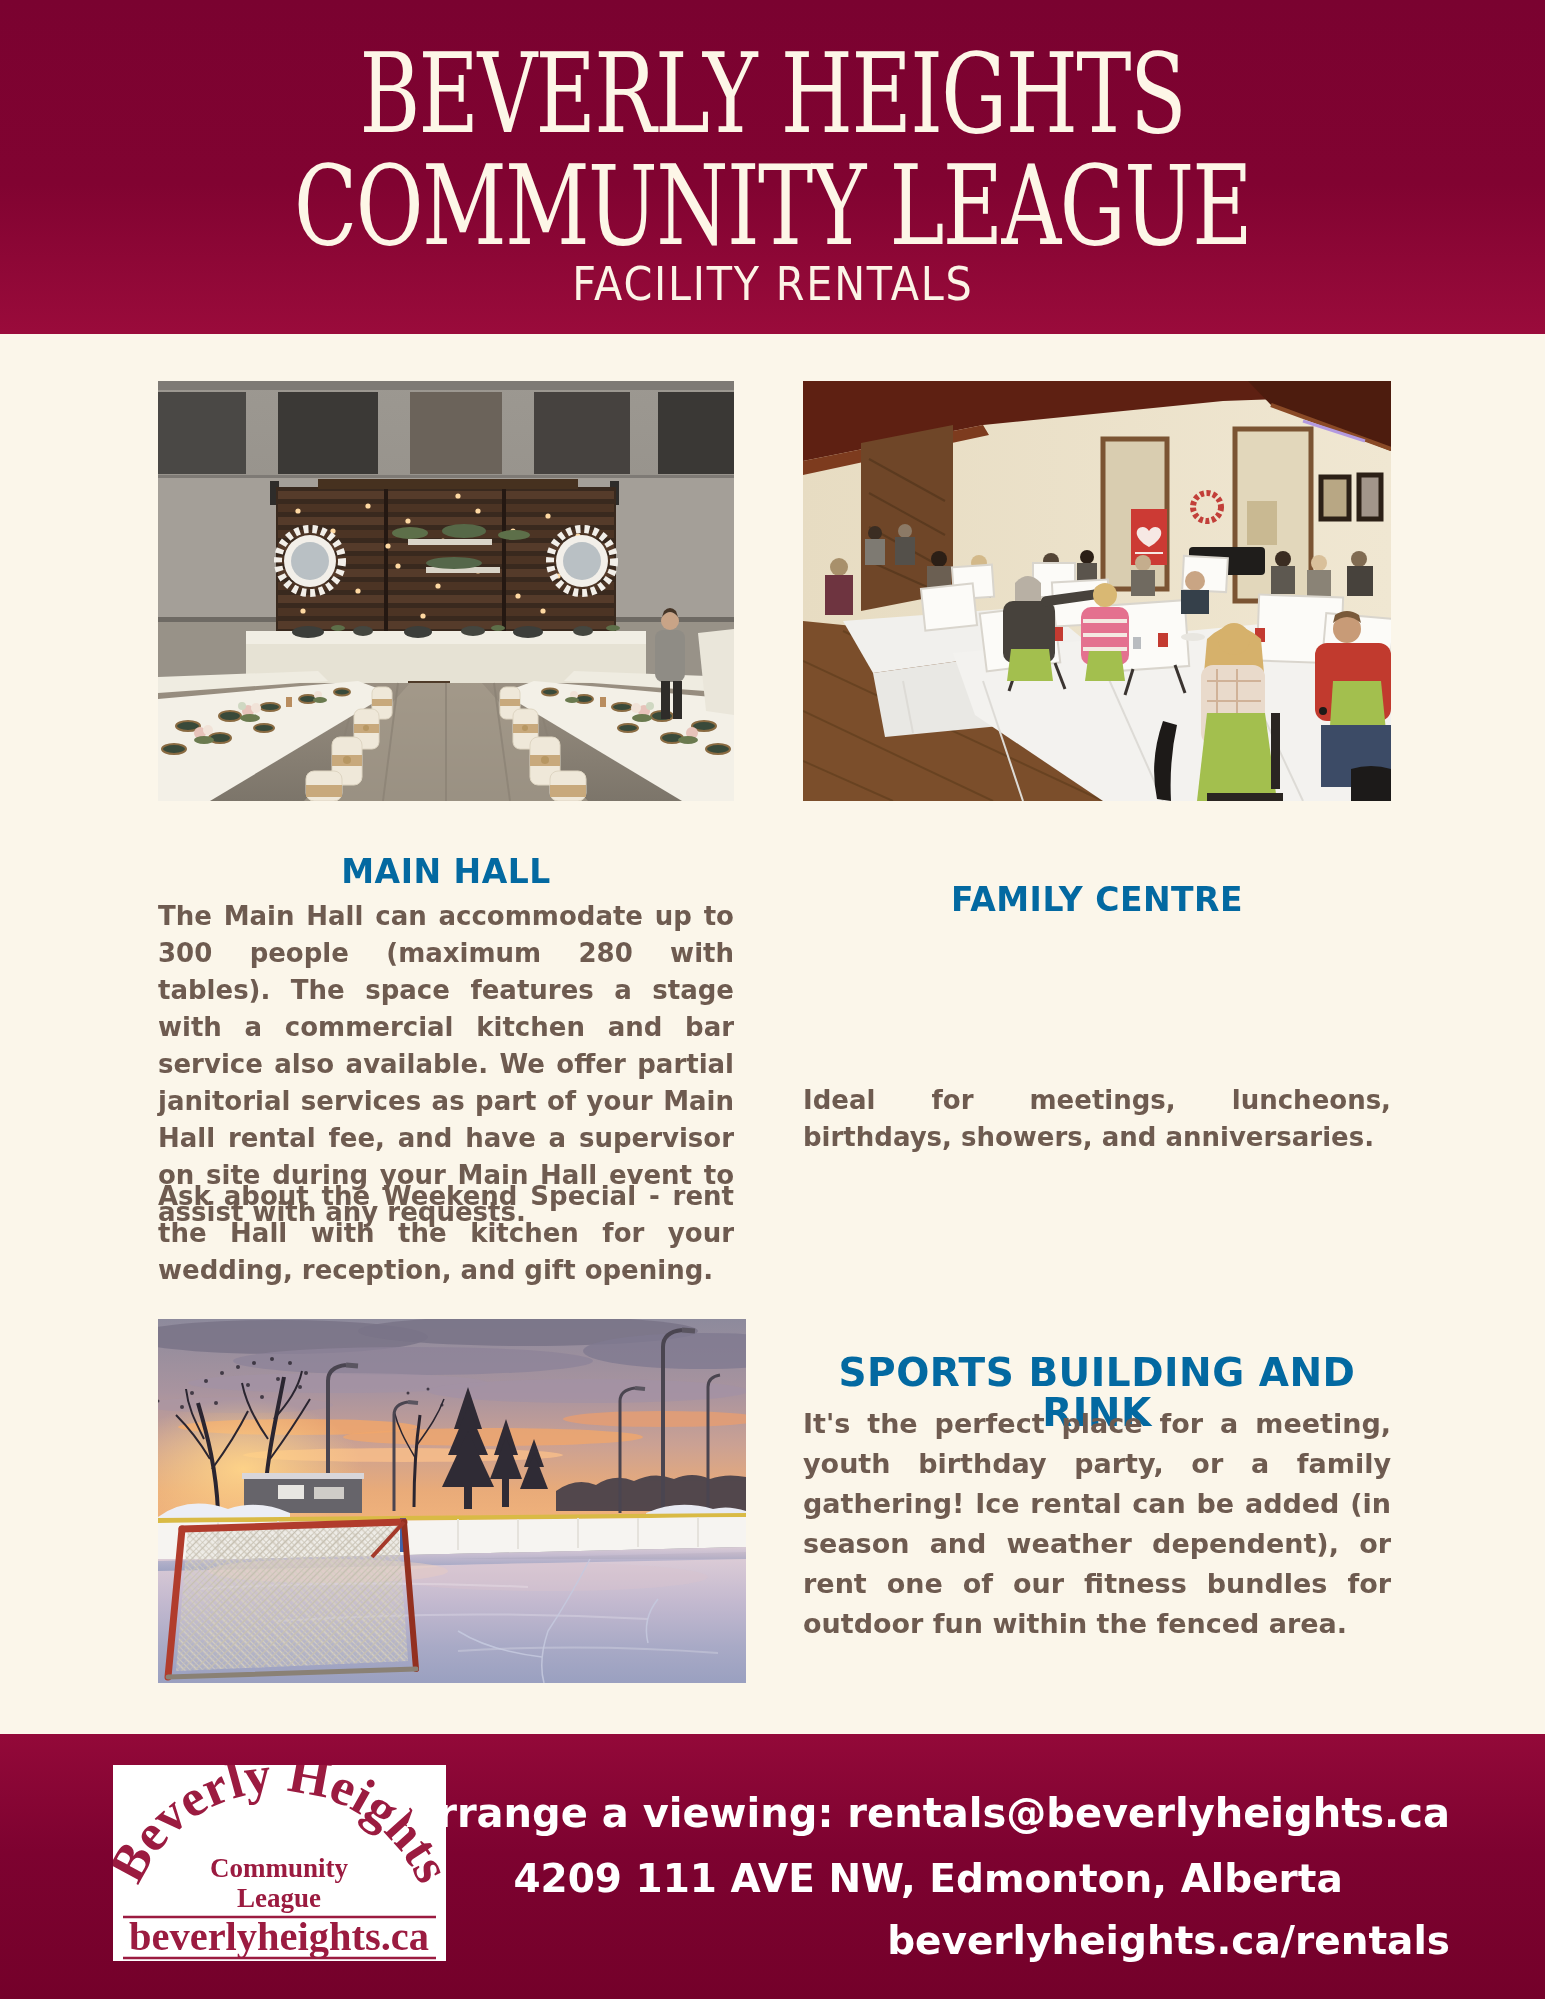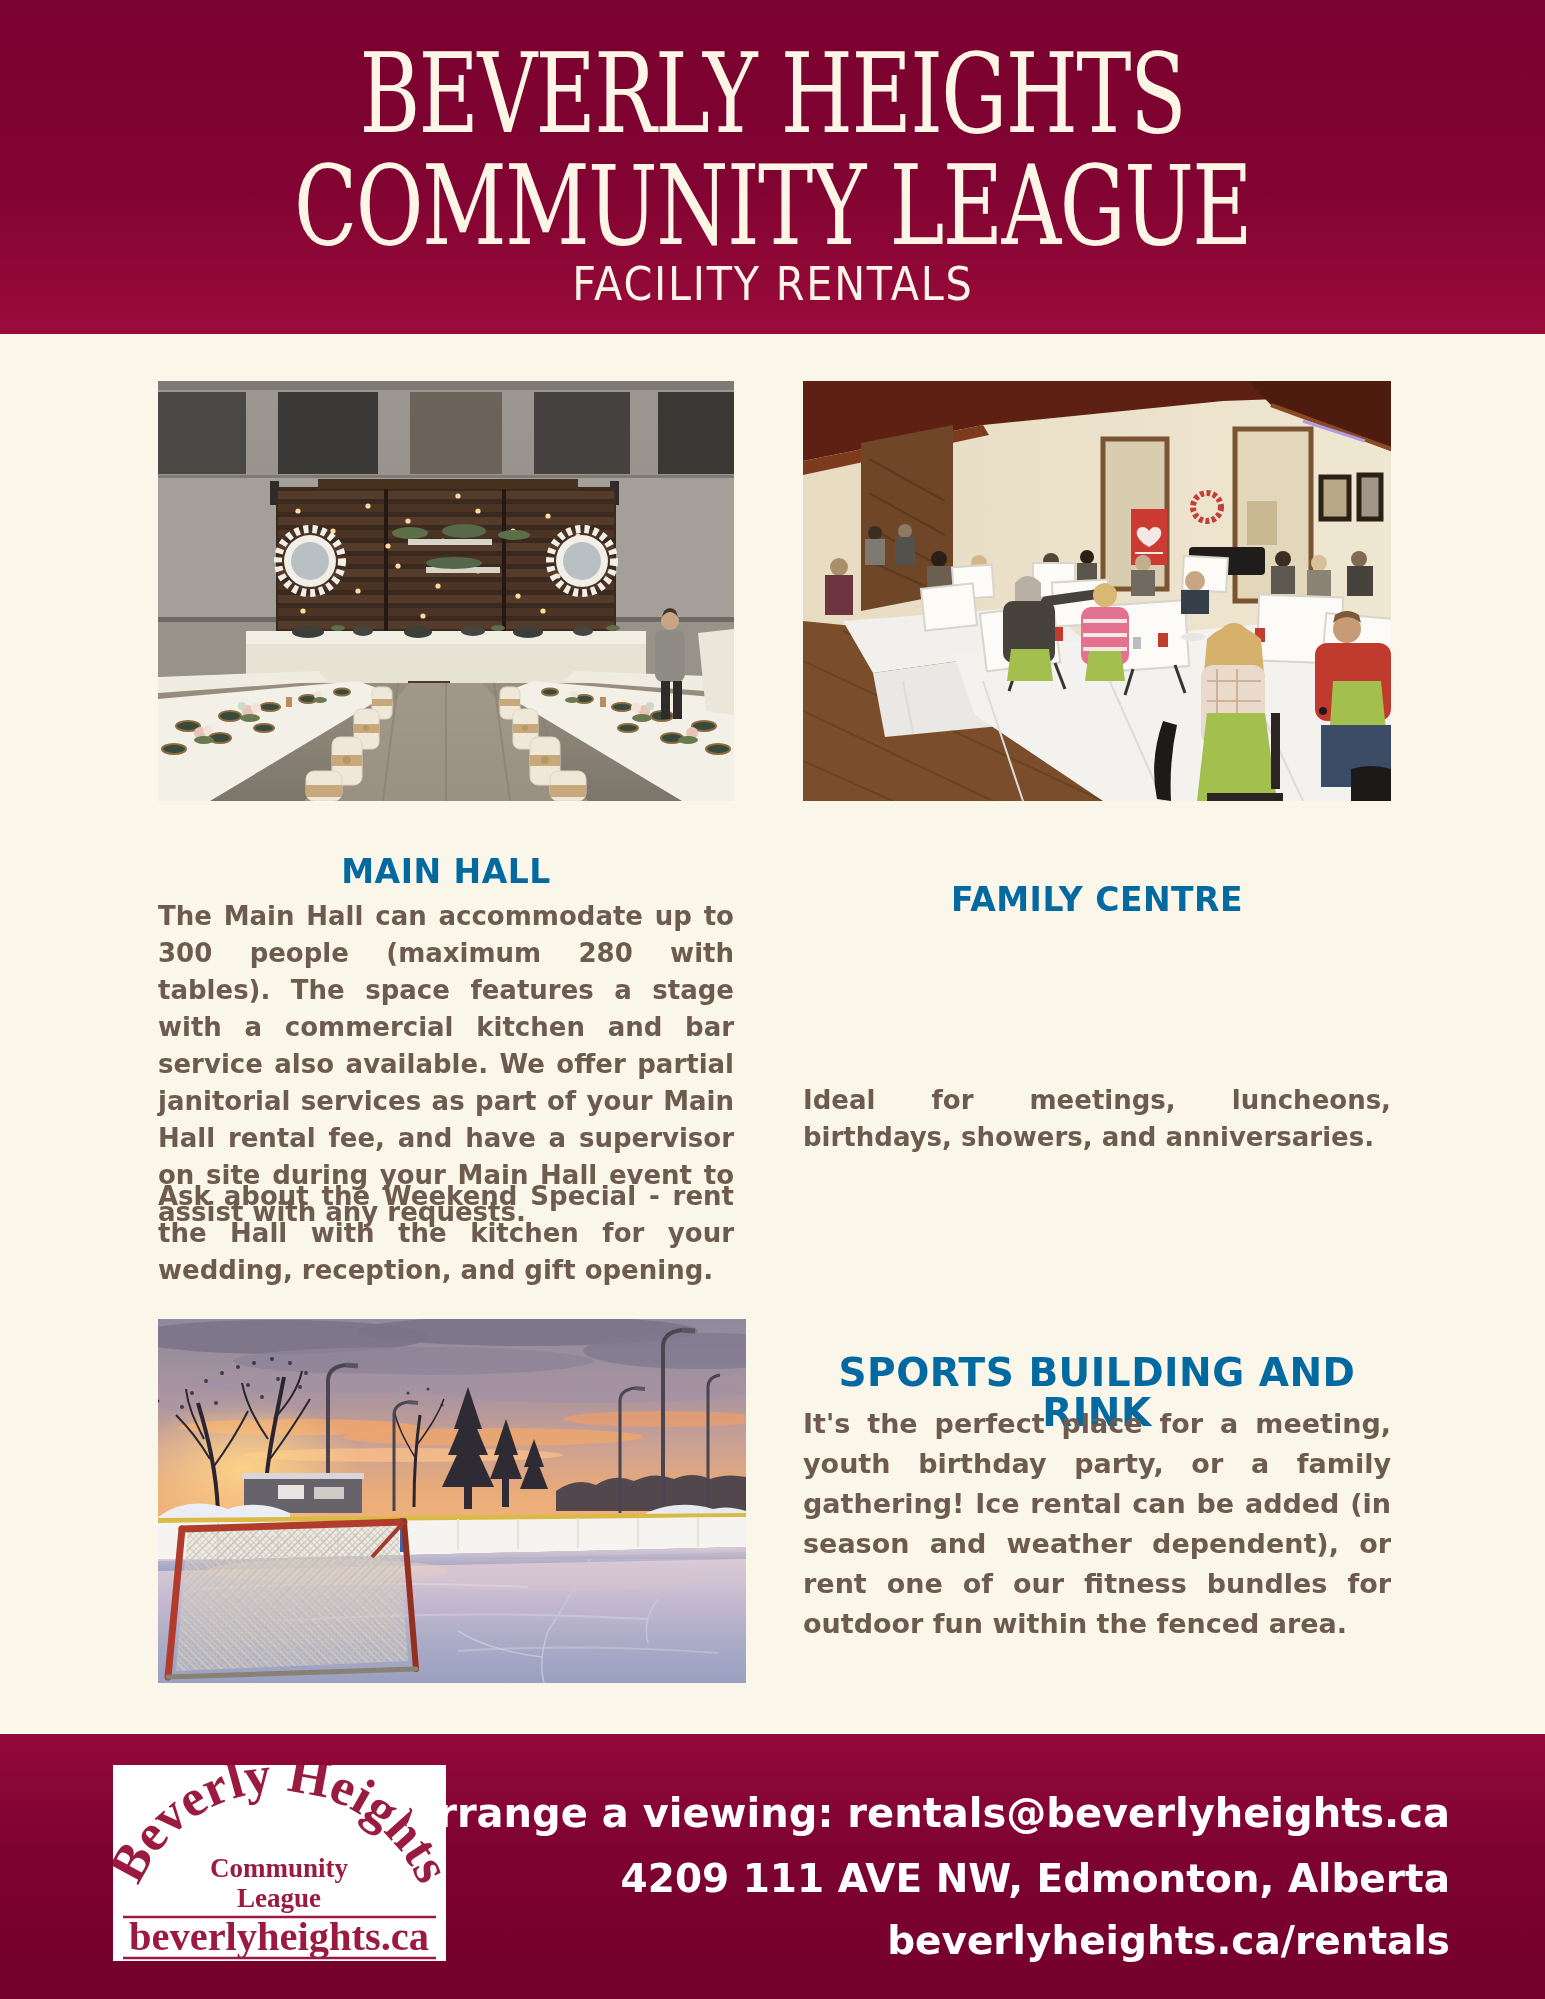--- a/index.html
+++ b/index.html
@@ -54,21 +54,21 @@
   
   .footer{
     position:absolute;left:0;top:1734px;width:1545px;height:265px;
     background:linear-gradient(180deg,#930939 0%,#7d0230 45%,#74012a 100%);
   }
   .footer-text{
     position:absolute;right:95px;top:55px;text-align:right;color:#ffffff;
     font-weight:bold;
   }
   .footer-line1{font-size:40px;line-height:48px;margin-bottom:18px;white-space:nowrap;}
-  .footer-line2{font-size:39px;line-height:48px;margin-bottom:14px;white-space:nowrap;}
+  .footer-line2{font-size:39px;line-height:48px;margin-bottom:14px;white-space:nowrap;text-align:center;}
   .footer-line3{font-size:39px;line-height:48px;white-space:nowrap;}
   .logo-box{
     position:absolute;left:113px;top:31px;width:333px;height:196px;background:#ffffff;
   }
   .logo-box svg{display:block;width:100%;height:100%;}
 </style>
 </head>
 <body>
 
 <div class="page">

